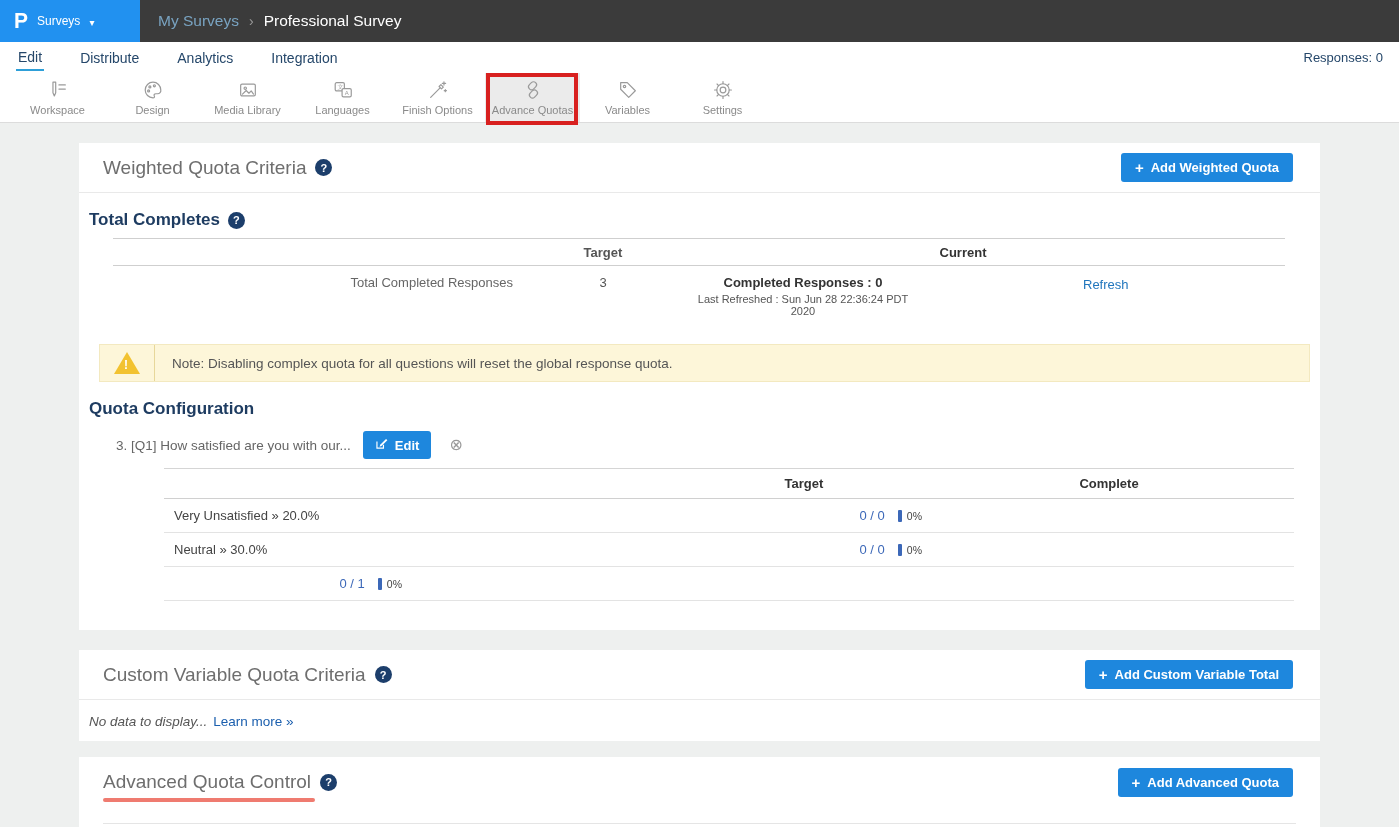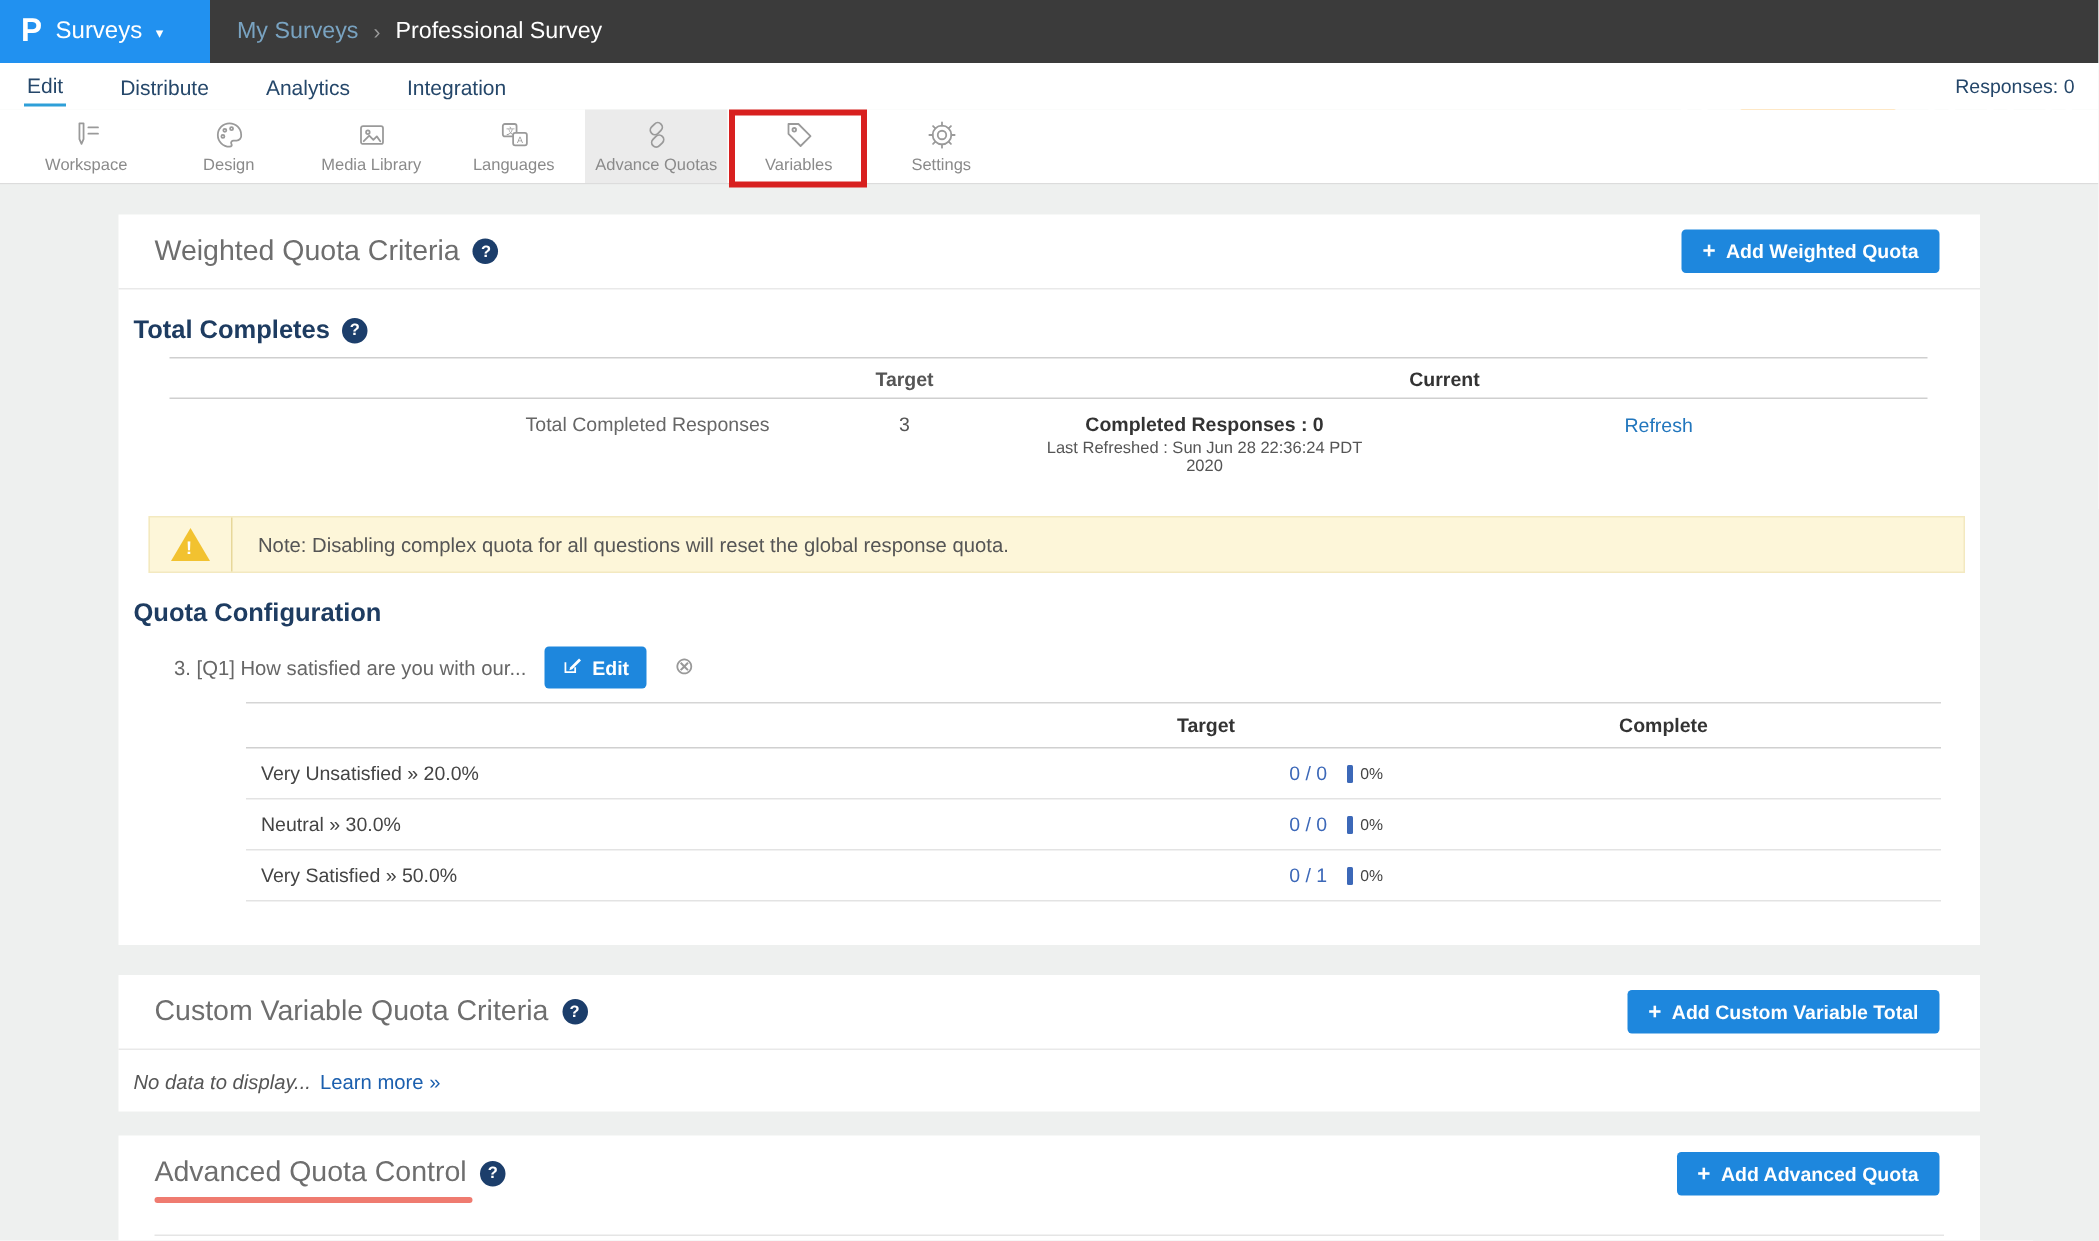--- a/index.html
+++ b/index.html
@@ -4,21 +4,21 @@
 <style>
   * { margin:0; padding:0; box-sizing:border-box; }
   html,body { width:1399px; height:827px; overflow:hidden; }
   body { font-family:"Liberation Sans", sans-serif; background:#eef0ef; }
   .app { position:relative; width:1399px; height:827px; overflow:hidden; }
 
   
   .topbar { position:absolute; top:0; left:0; right:0; height:42px; background:#3b3b3b; display:flex; align-items:center; }
   .brand { height:42px; width:140px; background:#2191f0; display:flex; align-items:center; gap:9px; padding:0 14px; cursor:pointer; }
   .brand .logo { color:#fff; font-size:21px; font-weight:bold; transform:scaleY(1.05); }
-  .brand .prod { color:#fff; font-size:16px; }
+  .brand .prod { color:#fff; font-size:12px; }
   .brand .caret { color:#fff; font-size:10px; margin-top:2px; }
   .crumbs { display:flex; align-items:center; gap:10px; margin-left:18px; font-size:15.5px; }
   .crumb-parent { color:#79a3c1; cursor:pointer; }
   .crumb-sep { color:#9a9a9a; font-size:14px; }
   .crumb-current { color:#fff; }
   .top-right { position:absolute; right:12px; top:0; height:42px; display:flex; align-items:center; gap:10px;margin-top:40px; }
   .circle-btn { width:29px; height:29px; border:2px solid #fff; border-radius:50%; display:flex; align-items:center; justify-content:center; color:#fff; font-weight:bold; font-size:13px; cursor:pointer; background:transparent; }
   .circle-btn svg { display:block; }
   .upgrade-btn { height:27px; border:none; border-radius:14px; background:#f9a21a; color:#fff; font-weight:bold; font-size:13px; padding:0 16px; cursor:pointer; font-family:inherit; }
 
@@ -193,20 +193,31 @@
       <span class="ticon">
         <svg width="22" height="22" viewBox="0 0 24 24">
             <rect x="3.5" y="4" width="10" height="9" rx="1.5"></rect>
             <text x="6" y="11" font-size="6.5" fill="#9a9a9a" stroke="none" font-family="sans-serif">文</text>
             <rect x="11" y="10.5" width="10" height="9" rx="1.5" fill="#fff"></rect>
             <text x="13.8" y="17.6" font-size="6.5" fill="#9a9a9a" stroke="none" font-family="sans-serif">A</text>
           </svg>
       </span>
       <span class="tlabel">Languages</span>
     </div>
+    <div class="titem">
+      <span class="ticon">
+        <svg width="22" height="22" viewBox="0 0 24 24">
+            <path d="M4 20L14 10"></path>
+            <path d="M13.2 8.2l2.6 2.6 2-2-2.6-2.6z"></path>
+            <path d="M18.5 3v3.6M16.7 4.8h3.6"></path>
+            <path d="M20 11.5v2.4M18.8 12.7h2.4"></path>
+          </svg>
+      </span>
+      <span class="tlabel">Finish Options</span>
+    </div>
     <div class="titem active-tool">
       <span class="ticon">
         <svg width="22" height="22" viewBox="0 0 24 24">
             <rect x="8.2" y="2.6" width="6.6" height="9.6" rx="3.3" transform="rotate(45 11.5 7.4)"></rect>
             <rect x="9.2" y="11.6" width="6.6" height="9.6" rx="3.3" transform="rotate(45 12.5 16.4)"></rect>
           </svg>
       </span>
       <span class="tlabel">Advance Quotas</span>
     </div>
     <div class="titem">
@@ -339,21 +350,20 @@
           <div class="t2-row">
             <div class="c2-label">Neutral » 30.0%</div>
             <div class="c2-target">
               <span class="tv">0 / 0</span>
               <span class="pbar"></span>
               <span class="pct">0%</span>
             </div>
             <div class="c2-complete"></div>
           </div>
           <div class="t2-row">
-            <div class="c2-label">Very Satisfied » 50.0%</div>
             <div class="c2-target">
               <span class="tv">0 / 1</span>
               <span class="pbar"></span>
               <span class="pct">0%</span>
             </div>
             <div class="c2-complete"></div>
           </div>
         </div>
       </div>
     </div>

